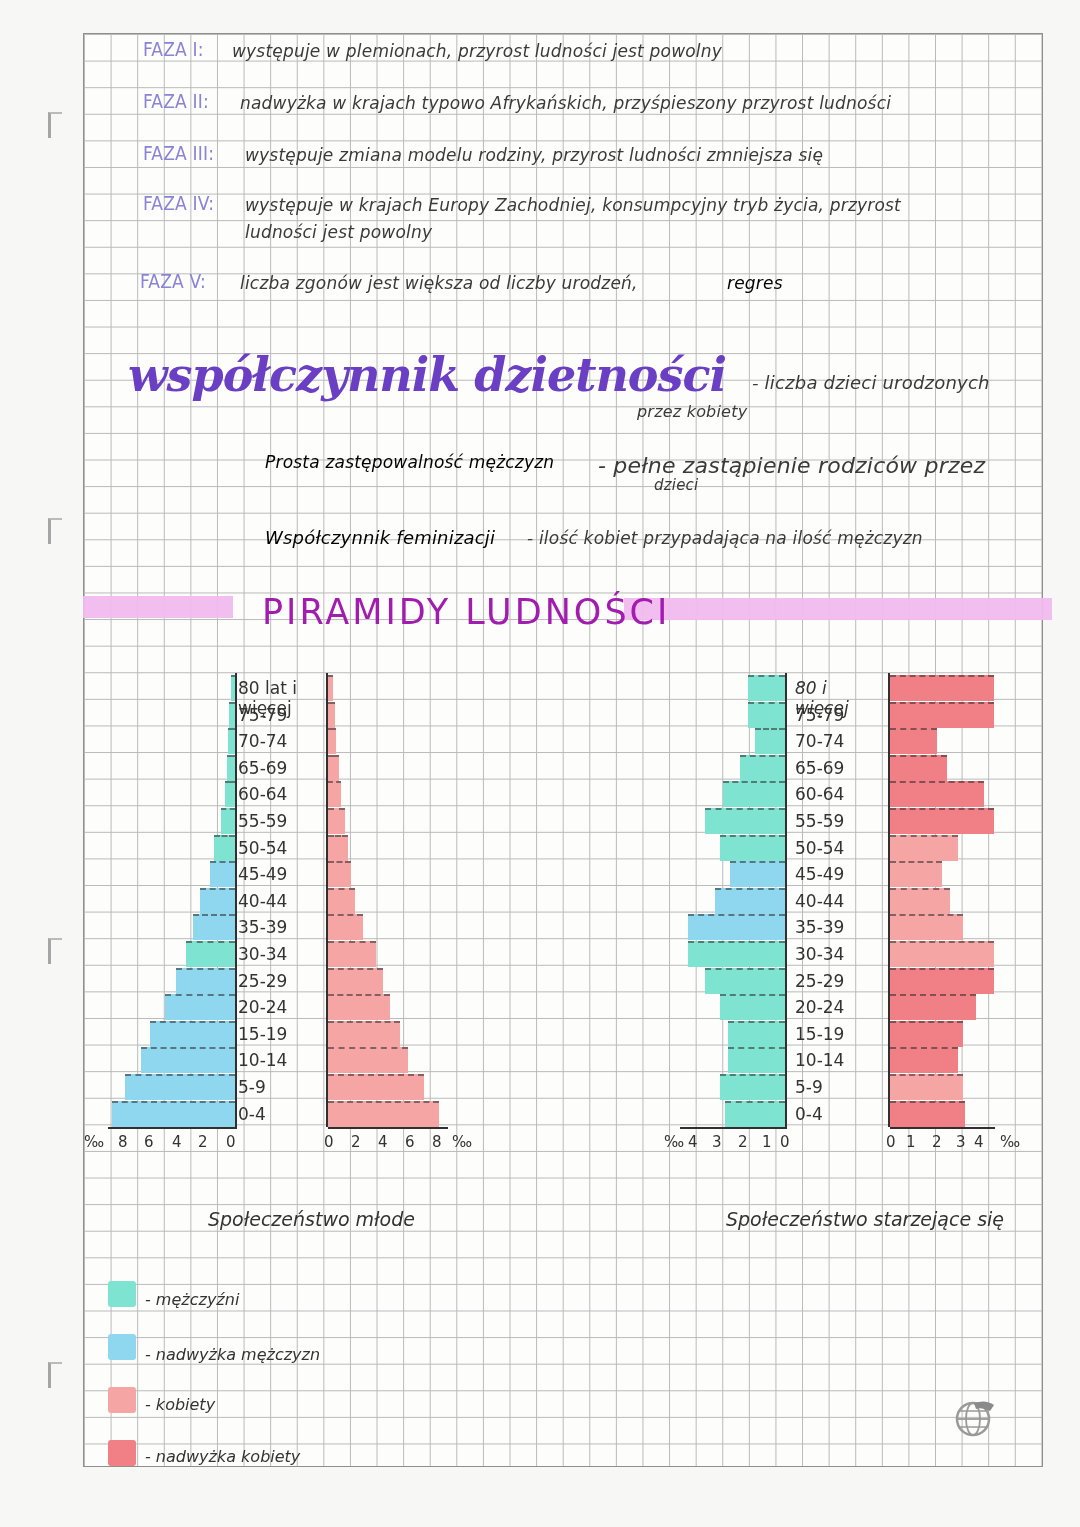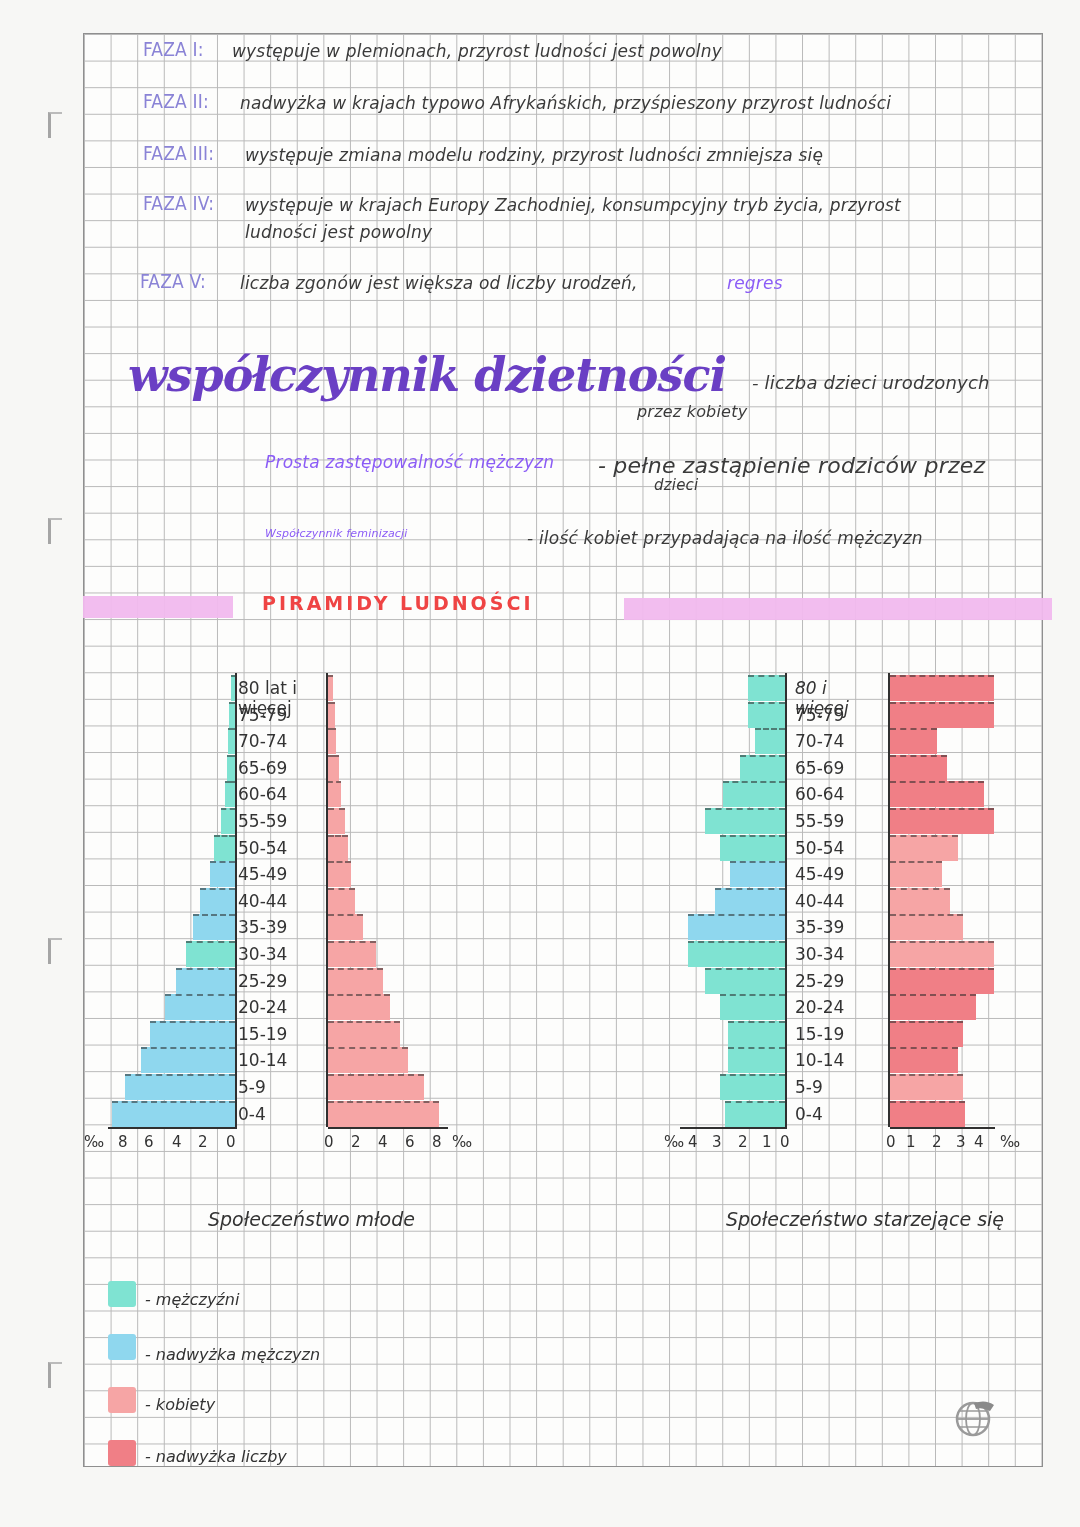--- a/index.html
+++ b/index.html
@@ -14,27 +14,27 @@
       linear-gradient(to right, #b9b9b9 1px, transparent 1px),
       linear-gradient(to bottom, #b9b9b9 1px, transparent 1px);
     background-size:26.6px 26.6px;
     border:1.5px solid #8f8f8f;
     box-sizing:border-box;
   }
   .hole { position:absolute; left:48px; width:14px; height:26px; border-left:3px solid #a5a5a5; border-top:2px solid #bbb; box-sizing:border-box; }
   .hw { position:absolute; font-family:"DejaVu Sans", sans-serif; color:#3a3a3a; white-space:nowrap; letter-spacing:0.2px; }
   .faza-label { color:#8a83d6; font-size:19px; font-family:"DejaVu Sans Condensed","DejaVu Sans", sans-serif; }
   .faza-text { font-size:17px; font-style:italic; }
-  .lavender { color:#8b5cf6; }
+  .lavender { color:#000000; }
   .big-title {
     position:absolute; left:128px; top:348px; font-size:46px; font-weight:bold; font-style:italic;
     color:#6a3fc4; font-family:"DejaVu Serif", serif; letter-spacing:-1px;
   }
   .pink-band { position:absolute; height:22px; background:#f1b9ee; opacity:0.95; }
-  .section-title { position:absolute; left:262px; top:592px; color:#ef4444; font-size:19px; font-weight:bold; letter-spacing:3px; }
+  .section-title { position:absolute; left:262px; top:592px; color:#a21caf; font-size:35px; font-weight:normal; letter-spacing:3px; }
   .axis-v { position:absolute; width:2px; background:#303030; }
   .axis-h { position:absolute; height:2px; background:#303030; }
   .bar { position:absolute; height:26px; box-sizing:border-box; border-top:2px dashed rgba(40,40,40,0.55); }
   .m { background:#7fe3d2; }
   .mx { background:#8fd7ee; }
   .f { background:#f6a5a5; }
   .fx { background:#f07f86; }
   .age { position:absolute; font-size:17px; color:#333; text-align:left; width:80px; }
   .tick { position:absolute; font-size:15px; color:#333; }
   .legend-swatch { position:absolute; left:108px; width:28px; height:26px; border-radius:3px; }
@@ -70,21 +70,21 @@
 </div>
 
 <div class="big-title">współczynnik dzietności</div>
 <div class="hw faza-text" style="left:752px;top:372px;font-size:18px">- liczba dzieci urodzonych</div>
 <div class="hw faza-text" style="left:637px;top:402px;font-size:16px">przez kobiety</div>
 
 <div class="hw faza-text lavender" style="left:265px;top:452px;font-size:17px">Prosta zastępowalność mężczyzn</div>
 <div class="hw faza-text" style="left:598px;top:453px;font-size:22px">- pełne zastąpienie rodziców przez</div>
 <div class="hw faza-text" style="left:654px;top:476px;font-size:15px">dzieci</div>
 
-<div class="hw faza-text lavender" style="left:265px;top:527px;font-size:11px">Współczynnik feminizacji</div>
+<div class="hw faza-text lavender" style="left:265px;top:527px;font-size:18px">Współczynnik feminizacji</div>
 <div class="hw faza-text" style="left:527px;top:528px;font-size:17px">- ilość kobiet przypadająca na ilość mężczyzn</div>
 
 <div class="pink-band" style="left:83px;top:596px;width:150px"></div>
 <div class="pink-band" style="left:624px;top:598px;width:428px"></div>
 <div class="section-title">PIRAMIDY LUDNOŚCI</div>
 
 <div id="pyr-left">
     <div class="bar m" style="left: 230.77px; top: 675px; width: 4.23px;"></div>
     <div class="bar f" style="left: 328px; top: 675px; width: 5.36px;"></div>
     <div class="age" style="left: 238px; top: 678px;">80 lat i więcej</div>
@@ -227,21 +227,21 @@
 <div class="caption" style="left:706px;top:1208px">Społeczeństwo starzejące się</div>
 
 <div>
   <div class="legend-swatch" style="top:1281px;background:#7fe3d2"></div>
   <div class="legend-text" style="top:1290px">- mężczyźni</div>
   <div class="legend-swatch" style="top:1334px;background:#8fd7ee"></div>
   <div class="legend-text" style="top:1345px">- nadwyżka mężczyzn</div>
   <div class="legend-swatch" style="top:1387px;background:#f6a5a5"></div>
   <div class="legend-text" style="top:1395px">- kobiety</div>
   <div class="legend-swatch" style="top:1440px;background:#f07f86"></div>
-  <div class="legend-text" style="top:1447px">- nadwyżka liczby</div>
+  <div class="legend-text" style="top:1447px">- nadwyżka kobiety</div>
 </div>
 
 <div style="position:absolute;left:952px;top:1395px;width:46px;height:46px">
   <svg width="46" height="46" viewBox="0 0 46 46">
     <circle cx="21" cy="24" r="16" fill="none" stroke="#9a9a9a" stroke-width="2.5"></circle>
     <ellipse cx="21" cy="24" rx="7" ry="16" fill="none" stroke="#9a9a9a" stroke-width="1.8"></ellipse>
     <line x1="5" y1="24" x2="37" y2="24" stroke="#9a9a9a" stroke-width="1.8"></line>
     <line x1="8" y1="16" x2="34" y2="16" stroke="#9a9a9a" stroke-width="1.5"></line>
     <line x1="8" y1="32" x2="34" y2="32" stroke="#9a9a9a" stroke-width="1.5"></line>
     <path d="M22 8 Q34 4 42 10 L38 16 Q30 12 24 14 Z" fill="#8a8a8a"></path>

